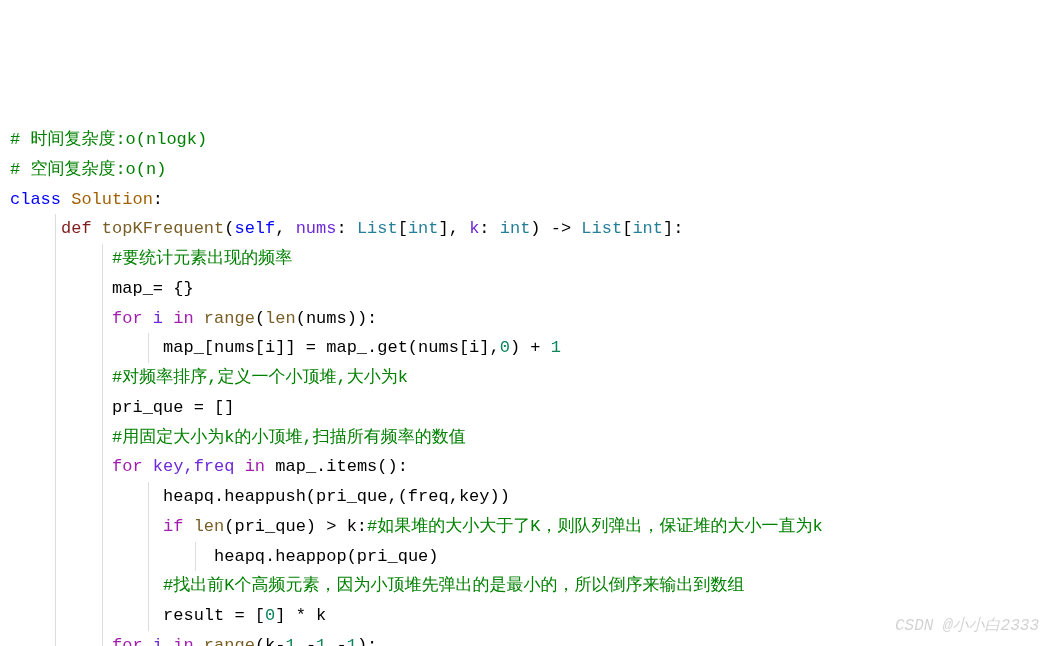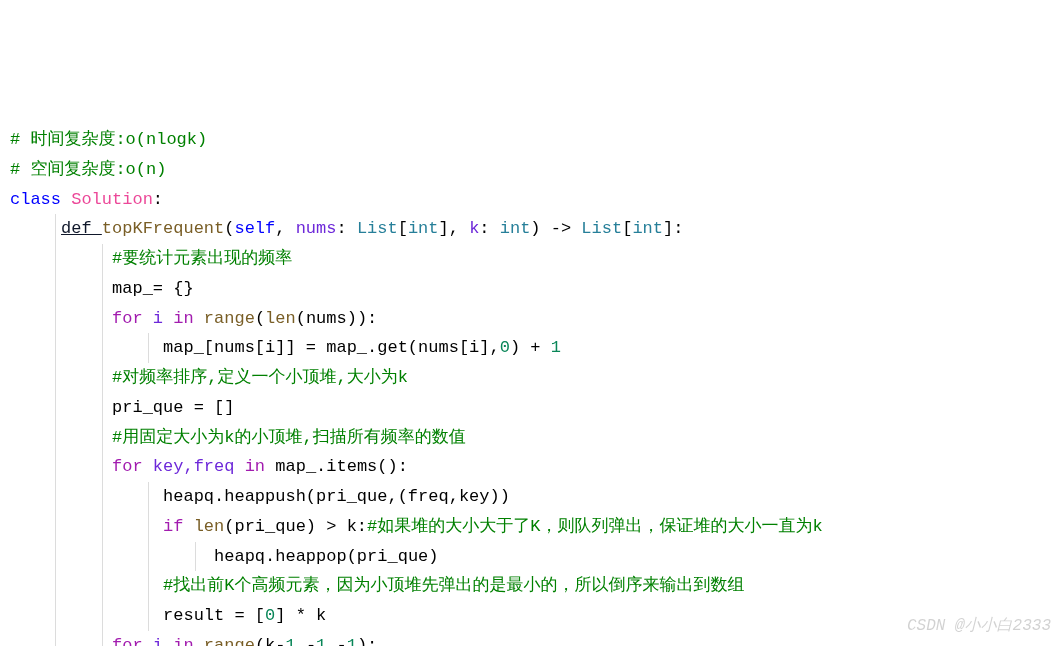--- a/index.html
+++ b/index.html
@@ -26,31 +26,31 @@
     border-left: 1px solid #dcdcdc;
   }
   .g1 { left: 45px; }
   .g2 { left: 92px; }
   .g3 { left: 138px; }
   .g4 { left: 185px; }
   .code-area { position: relative; }
   .tok-comment { color: #008000; text-align: center; }
   .tok-keyword { color: #a21caf; }
   .tok-classkw { color: #0000ff; text-align: center; }
-  .tok-def     { color: #0f172a; text-decoration: underline; }
-  .tok-classname { color: #ec4899; }
+  .tok-def     { color: #7f1d1d; }
+  .tok-classname { color: #a16207; }
   .tok-func    { color: #795e26; }
   .tok-type    { color: #267f99; margin-top: 24px; }
   .tok-num     { color: #098658; }
   .tok-op      { color: #000000; }
   .tok-param   { color: #6d28d9; }
   .tok-self    { color: #0000ff; }
   .watermark {
     position: absolute;
-    right: 12px;
+    right: 24px;
     bottom: 6px;
     color: rgba(0,0,0,0.18);
     font-style: italic;
     font-family: Consolas, "Courier New", monospace;
     font-size: 16px;
     pointer-events: none;
   }
 </style>
 </head>
 <body>

